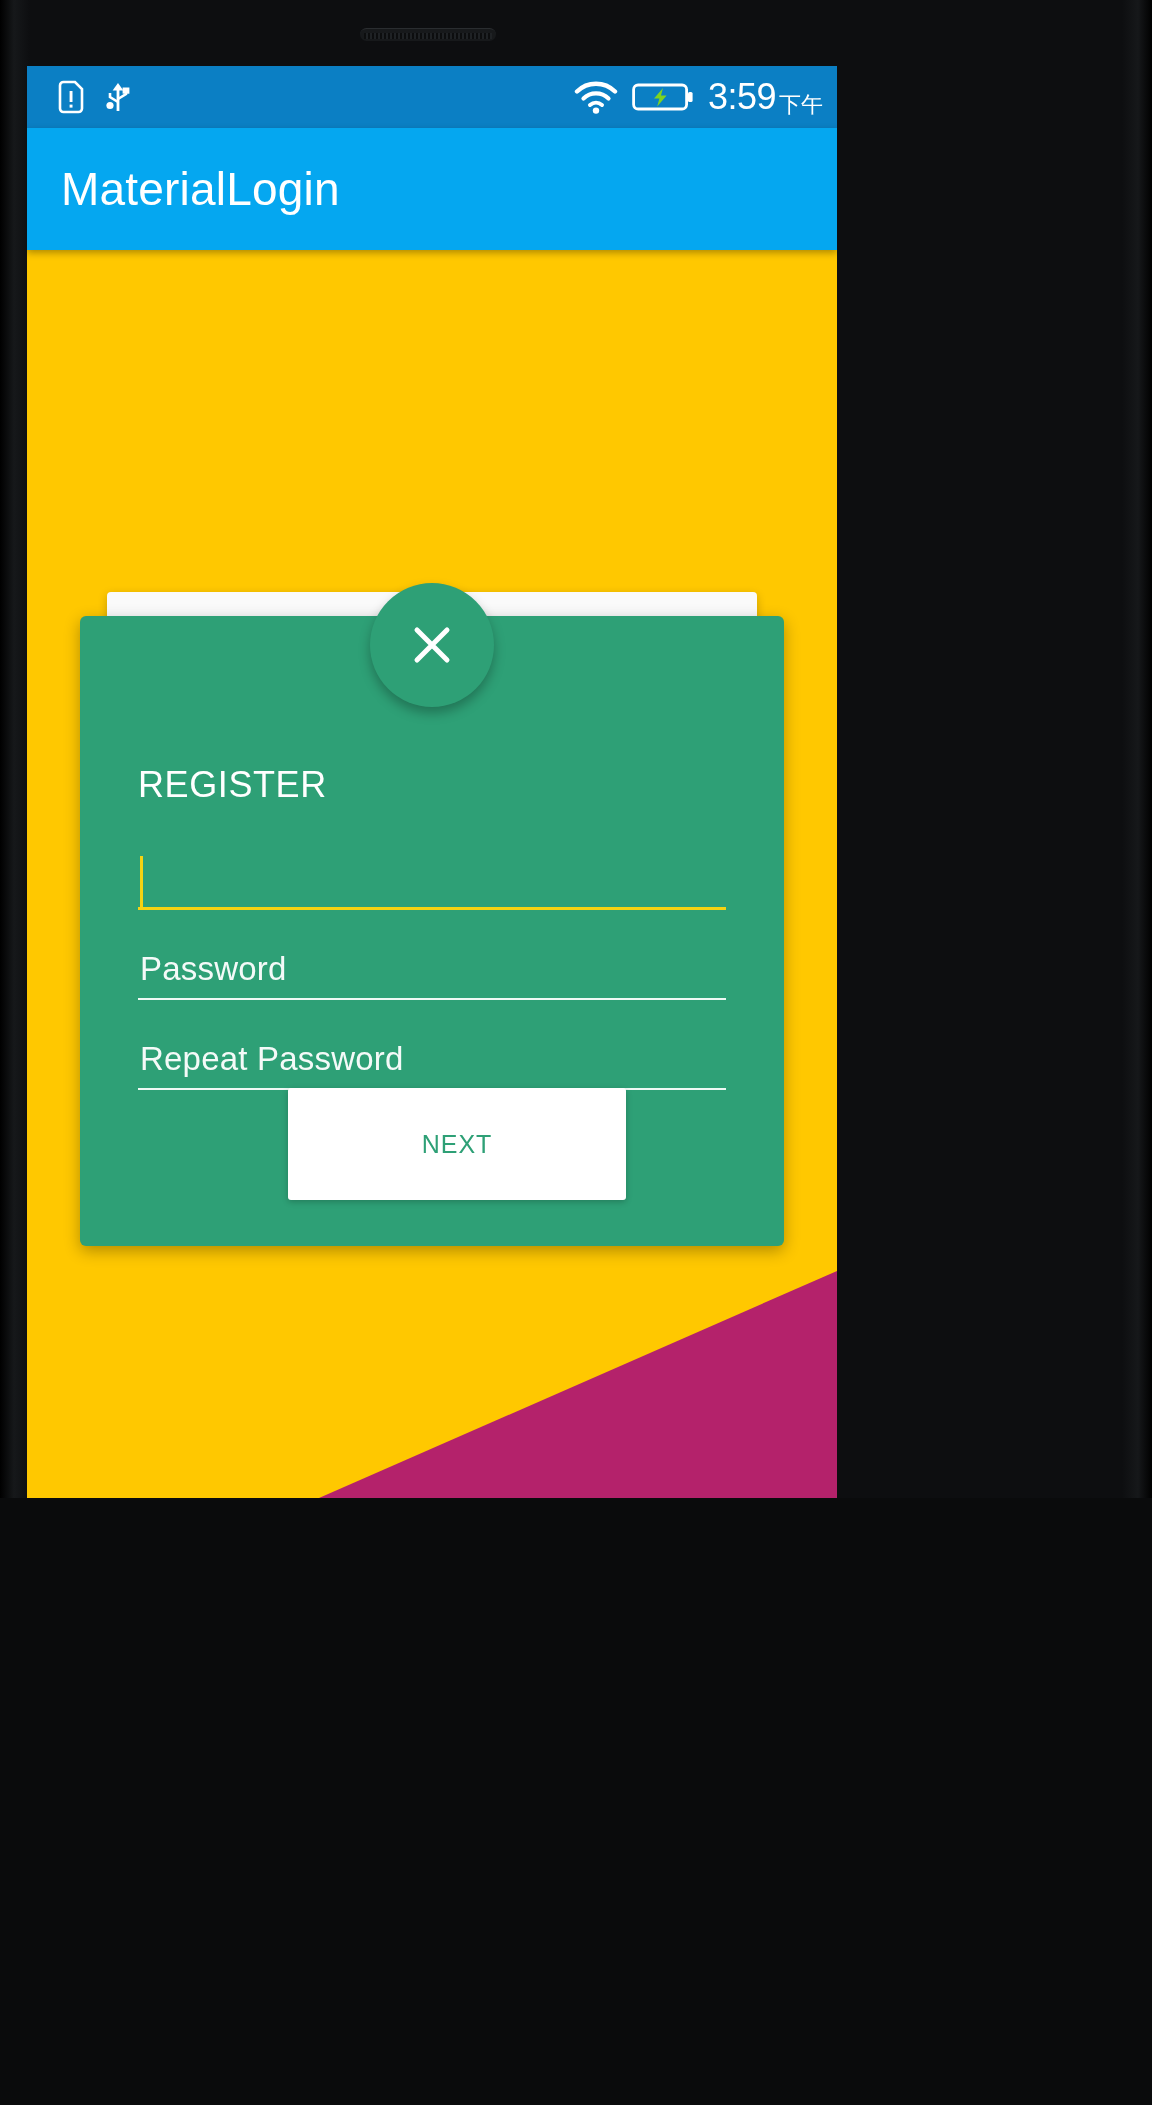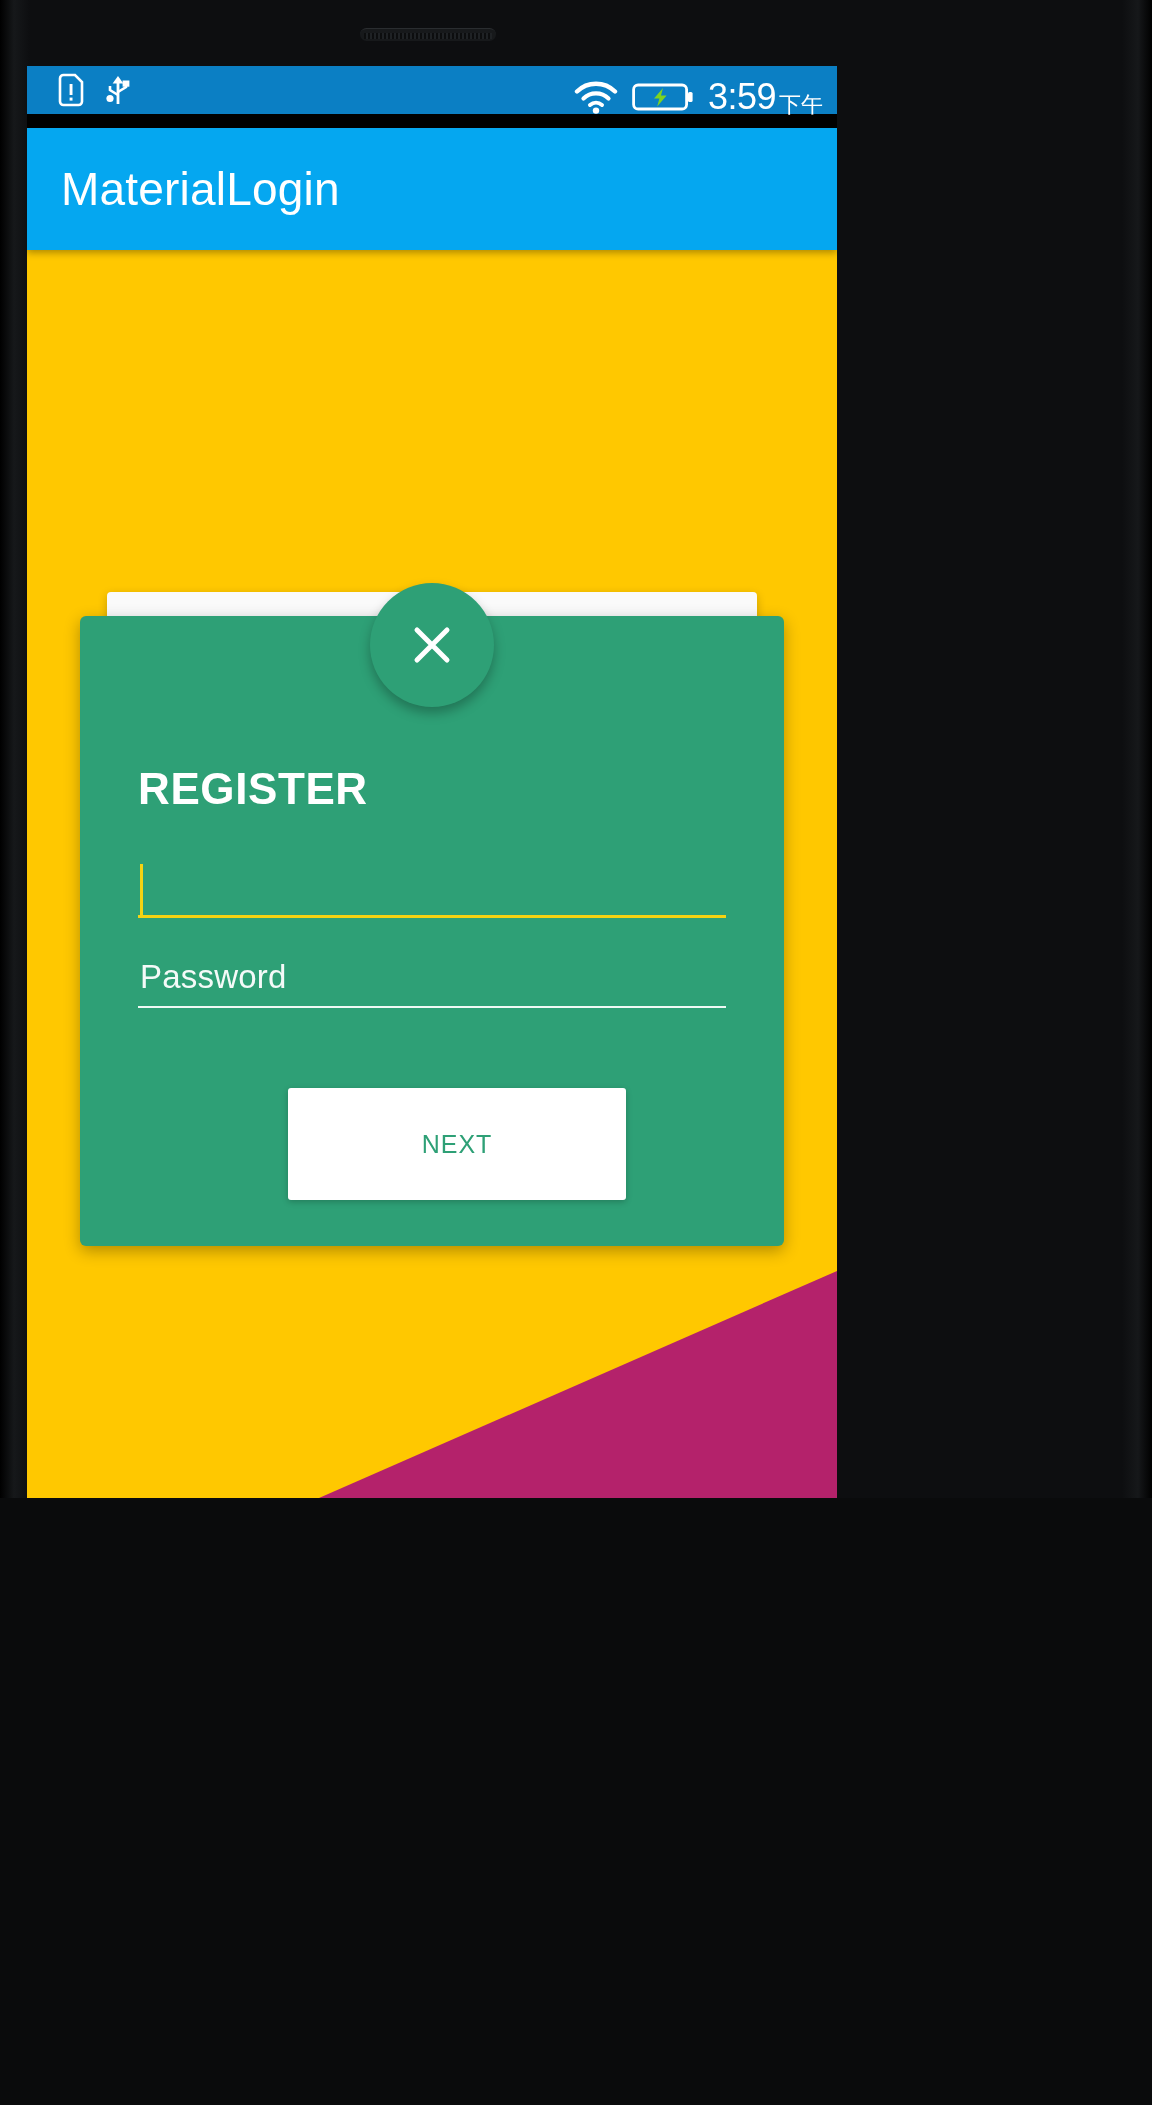--- a/index.html
+++ b/index.html
@@ -44,21 +44,21 @@
     position: absolute;
     left: 27px; top: 66px;
     width: 810px; height: 1432px;
     background: #000;
     overflow: hidden;
   }
 
   
   #statusbar {
     position: absolute; left: 0; top: 0;
-    width: 810px; height: 48px;
+    width: 810px; height: 62px;
     background: #0b7fc4;
     display: flex; align-items: center; padding-left: 11px;
   }
   #status-left {
     display: flex; align-items: center;
     padding-left: 18px; gap: 16px;
   }
   #status-right {
     position: absolute; right: 14px; top: 0;
     height: 62px;
@@ -138,22 +138,22 @@
   #close-icon-svg { display: block; }
 
   
   #register-inner {
     position: absolute; left: 0; top: 0;
     width: 704px; height: 630px;
     padding: 148px 58px 0 58px;
   }
   #register-title {
     color: #ffffff;
-    font-size: 44px;
-    font-weight: 700;
+    font-size: 36px;
+    font-weight: 400;
     letter-spacing: .6px;
     margin-bottom: 42px;
   }
 
   .field {
     position: relative;
     height: 62px;
     margin-bottom: 28px;
   }
   .field-label {
@@ -277,20 +277,24 @@
             <span class="field-label"></span>
             <span class="caret"></span>
             <span class="field-underline"></span>
           </div>
 
           <div class="field">
             <span class="field-label">Password</span>
             <span class="field-underline"></span>
           </div>
 
+          <div class="field">
+            <span class="field-label">Repeat Password</span>
+            <span class="field-underline"></span>
+          </div>
         </div>
 
         <button id="next-button">NEXT</button>
       </div>
 
       <div id="close-button">
         <svg id="close-icon-svg" width="46" height="46" viewBox="0 0 46 46">
           <path d="M8 8 L38 38 M38 8 L8 38" stroke="#ffffff" stroke-width="5" stroke-linecap="round"></path>
         </svg>
       </div>

